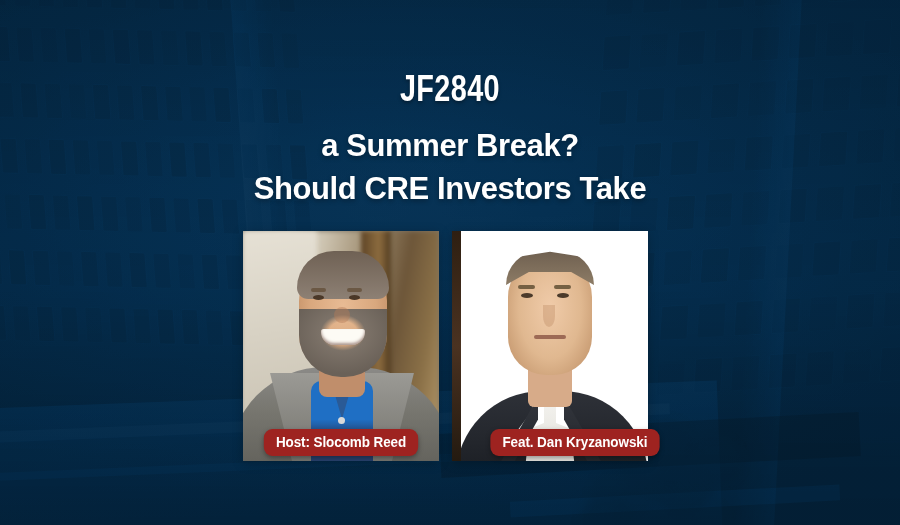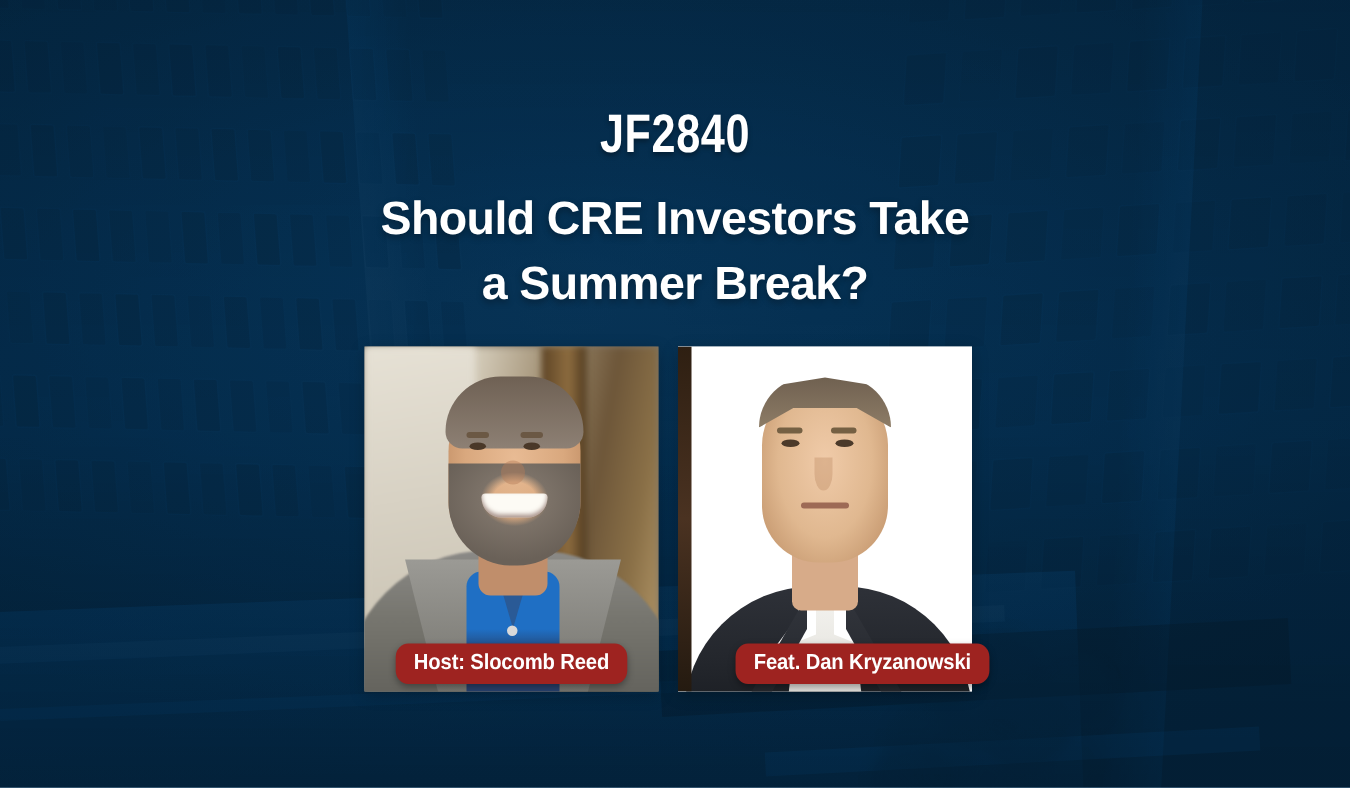--- a/index.html
+++ b/index.html
@@ -549,22 +549,22 @@
       <span style="left: 84px; top: 96px; width: 52px; height: 36px; opacity: 0.55; filter: blur(4px);"></span>
     </div>
 
   <div class="bg-wash"></div>
   <div class="bg-tint"></div>
   <div class="bg-vig"></div>
 
   <div id="textBlock">
     <div id="episodeId">JF2840</div>
     <div id="titleLines">
+      <div>a Summer Break?</div>
       <div>Should CRE Investors Take</div>
-      <div>a Summer Break?</div>
     </div>
   </div>
 
   <div class="photo" id="photoLeft">
     <div class="pl-bg"></div>
     <div class="pl-wall"></div>
     <div class="pl-doorframe"></div>
     <div class="pl-shoulders"></div>
     <div class="pl-lapelL"></div>
     <div class="pl-lapelR"></div>

